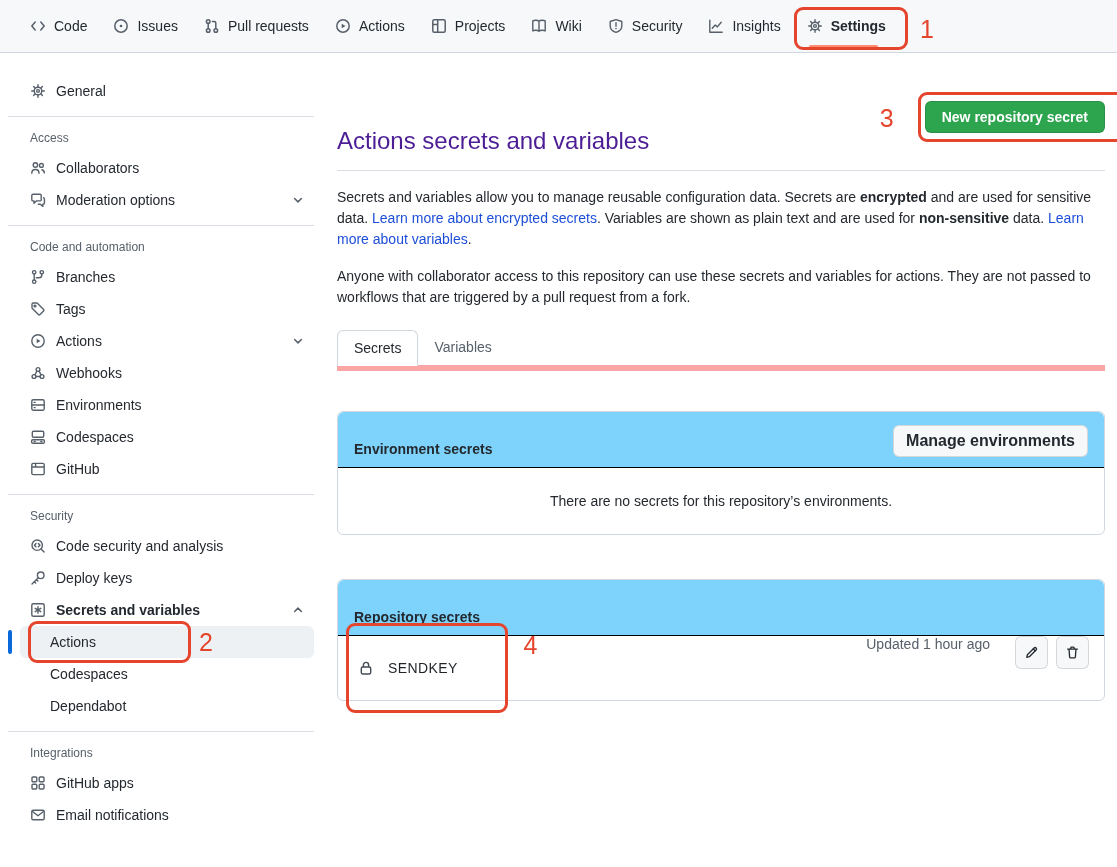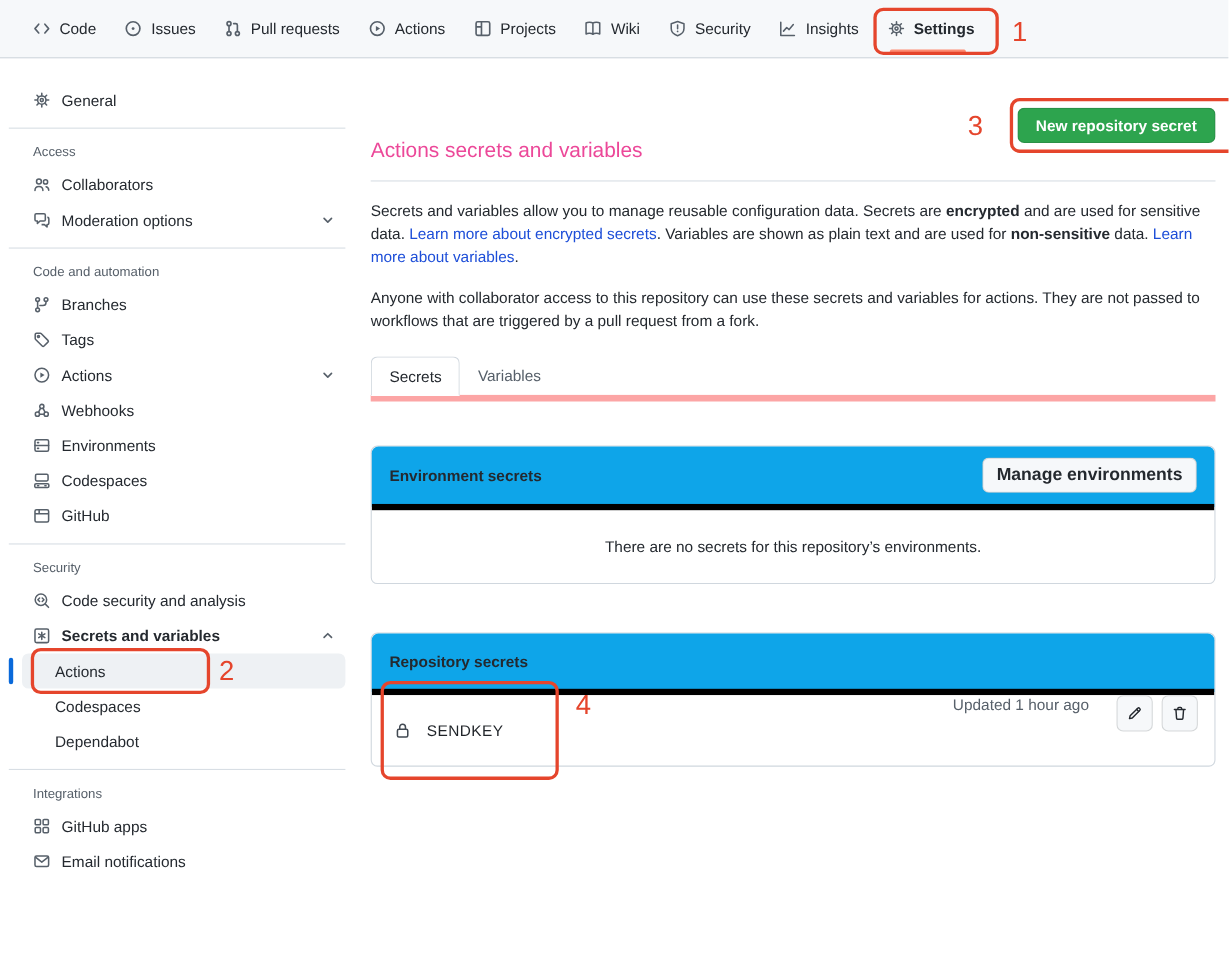--- a/index.html
+++ b/index.html
@@ -53,43 +53,43 @@
     content:""; position:absolute; left:-12px; top:4px; width:4px; height:24px;
     border-radius:2px; background:#0969da;
   }
   .sb-bold { font-weight:700; }
   .sb-header { font-size:12px; font-weight:400; color:#57606a; margin:14px 0 7px 30px; }
   .sb-divider { border-top:1px solid #d8dee4; margin:9px 6px 9px 8px; }
 
   
   .main { position:absolute; left:337px; top:53px; width:768px; }
   .title-row { display:flex; align-items:center; margin-top:26px; }
-  .page-title { font-size:19px; font-weight:400; color:#ec4899;margin-top:48px; }
+  .page-title { font-size:24px; font-weight:400; color:#4c1d95;margin-top:48px; }
   .btn-green {
     margin-left:auto; position:relative;
     background:#2da44e; color:#fff; border:1px solid rgba(27,31,36,0.15);
     border-radius:6px; font-size:14px; font-weight:600; padding:7px 16px;
     cursor:pointer; font-family:inherit;
   }
   .header-divider { border-bottom:1px solid #d8dee4; margin-top:15px; }
   .intro p { margin-top:16px; line-height:21px; }
   .intro a { color:#1d4ed8; text-decoration:none; cursor:pointer; }
   .intro b { font-weight:700; }
 
   .tabnav { margin-top:22px; border-bottom:6px solid #fca5a5; display:flex; }
   .tab { padding:9px 16px; color:#57606a; cursor:pointer; }
   .tab.active {
     background:#fff; border:1px solid #d0d7de; border-bottom:1px solid #fff;
     border-radius:6px 6px 0 0; margin-bottom:-1px; color:#24292f;
   }
 
   .box { border:1px solid #d0d7de; border-radius:6px; margin-top:40px; }
   .box-header {
-    background:#0ea5e9; border-bottom:6px solid #000000; border-radius:6px 6px 0 0;
-    min-height:56px; display:flex; align-items:center; padding:10px 16px;
+    background:#7dd3fc; border-bottom:1px solid #000000; border-radius:6px 6px 0 0;
+    min-height:56px; display:flex; align-items:flex-end; padding:10px 16px;
   }
   .box-title { font-weight:700; }
   .btn-light {
     margin-left:auto; background:#f6f8fa; border:1px solid rgba(27,31,36,0.15);
     border-radius:6px; padding:6px 12px; font-size:16px; font-weight:600;
     color:#24292f; cursor:pointer; font-family:inherit;
   }
   .box-empty { padding:25px 16px; text-align:center; color:#24292f; }
   .repo-box { margin-top:44px; }
   .secret-row { display:flex; height:64px; padding:0 15px 0 20px; }
@@ -274,20 +274,27 @@
     </div>
     <div class="sb-divider"></div>
 
     <div class="sb-header">Security</div>
     <div class="sb-row">
       <svg class="sicon" width="16" height="16" viewBox="0 0 16 16" fill="none" stroke="currentColor" stroke-width="1.4" stroke-linecap="round" stroke-linejoin="round">
           <circle cx="7.2" cy="7.2" r="5.2"></circle>
           <path d="m11.2 11.2 2.9 2.9M6 5.6 4.4 7.2 6 8.8M8.4 5.6 10 7.2 8.4 8.8"></path>
         </svg>
       <span>Code security and analysis</span>
+    </div>
+    <div class="sb-row">
+      <svg class="sicon" width="16" height="16" viewBox="0 0 16 16" fill="none" stroke="currentColor" stroke-width="1.4" stroke-linecap="round">
+          <circle cx="10.7" cy="5.3" r="3.3"></circle>
+          <path d="M8.3 7.7 2 14M4.3 11.7l1.4 1.4M6.5 9.5l1.4 1.4"></path>
+        </svg>
+      <span>Deploy keys</span>
     </div>
     <div class="sb-row">
       <svg class="sicon" width="16" height="16" viewBox="0 0 16 16" fill="none" stroke="currentColor" stroke-width="1.4" stroke-linecap="round" stroke-linejoin="round">
           <rect x="1.8" y="1.8" width="12.4" height="12.4" rx="1.5"></rect>
           <path d="M8 4.7v6.6M5.2 6.3l5.6 3.4M10.8 6.3 5.2 9.7"></path>
         </svg>
       <span class="sb-bold">Secrets and variables</span>
       <svg class="chev" width="12" height="12" viewBox="0 0 16 16" fill="none" stroke="currentColor" stroke-width="2" stroke-linecap="round" stroke-linejoin="round">
           <path d="m3.5 10 4.5-4.5L12.5 10"></path>
         </svg>

